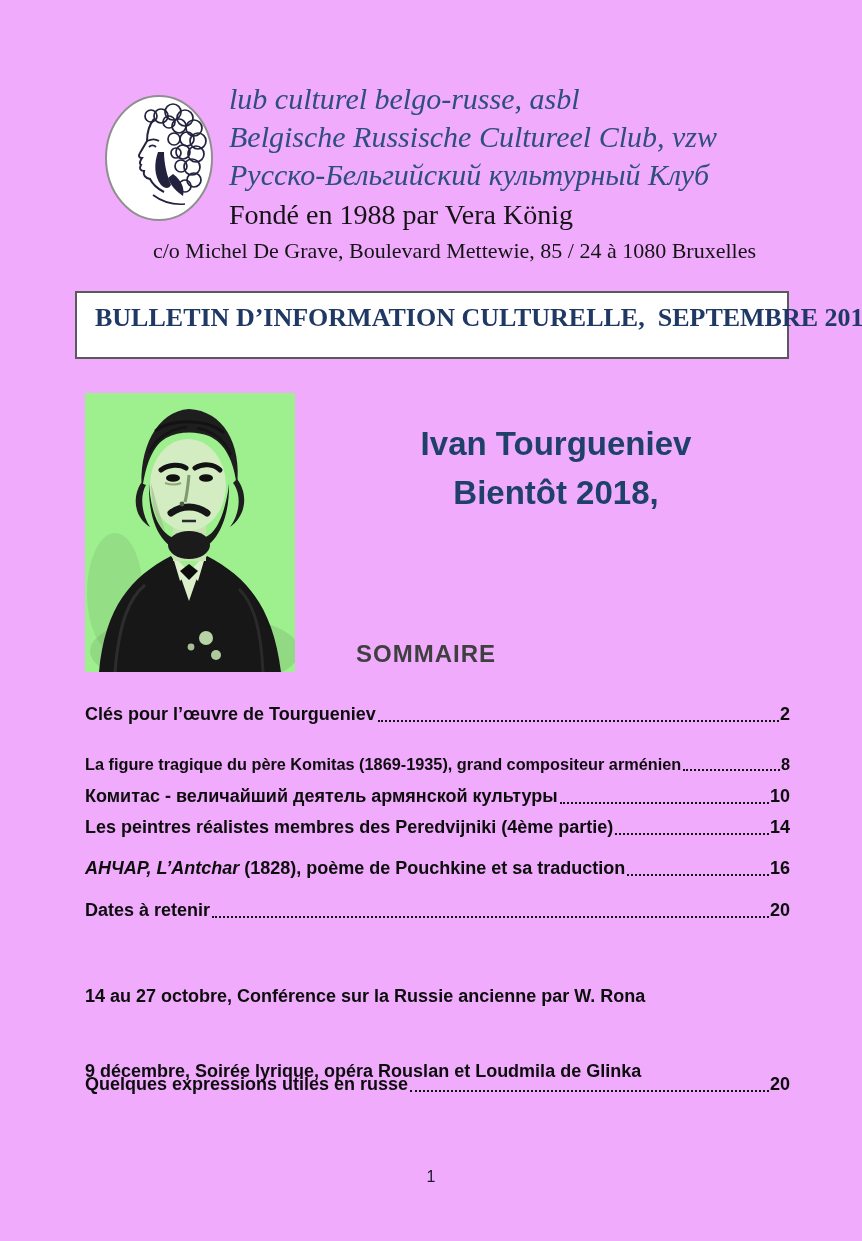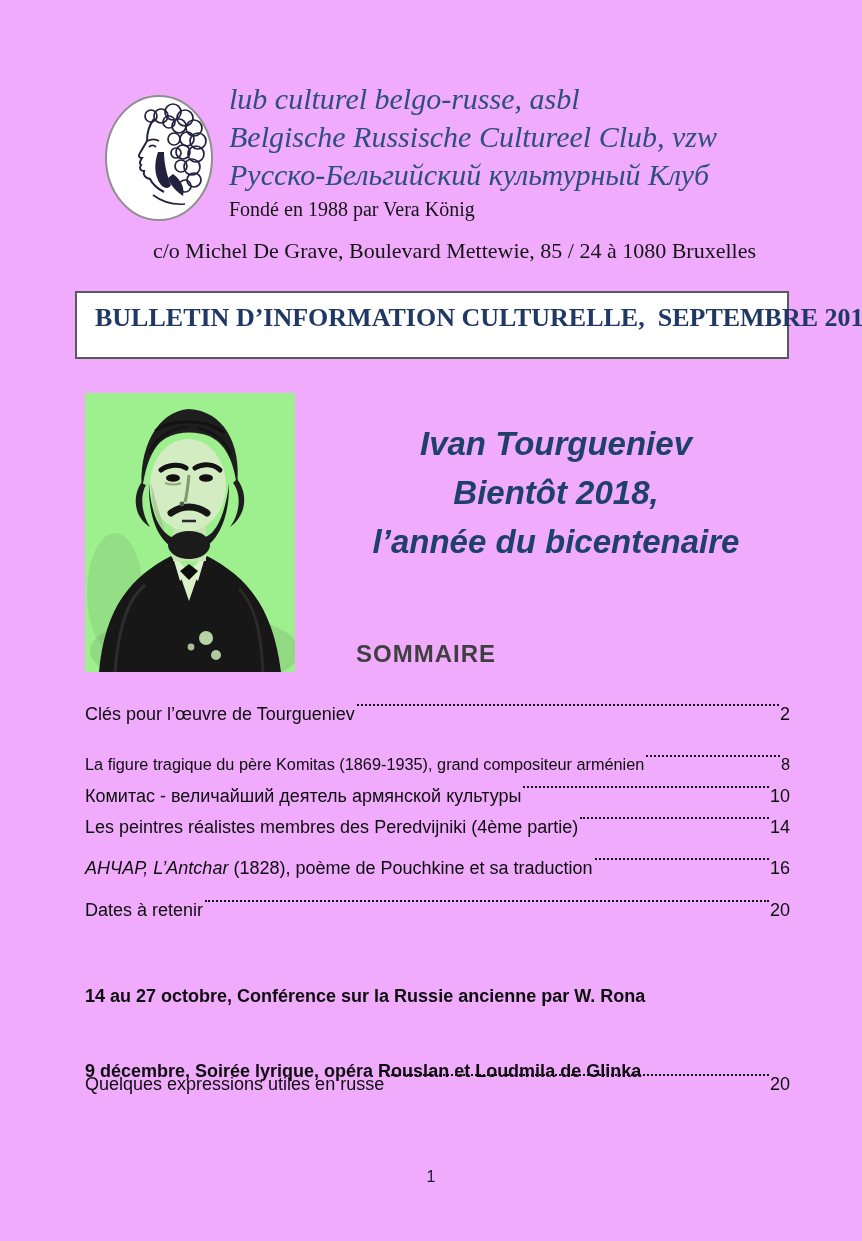--- a/index.html
+++ b/index.html
@@ -22,22 +22,22 @@
     color:#2e4d80;
   }
   .org-line {
     font-family:"Liberation Serif", serif;
     font-style:italic;
     font-size:30px; line-height:38px;
     white-space:pre;
   }
   .founded-line {
     font-family:"Liberation Serif", serif;
-    font-size:20px; line-height:26px;
-    color:#141414; margin-top:2px;
+    font-size:28px; line-height:26px;
+    color:#141414; margin-top:8px;
     white-space:pre;
   }
   .address-line {
     position:absolute; left:0; top:238px; width:862px;
     text-align:center;
     font-family:"Liberation Serif", serif;
     font-size:22px; color:#141414;
     white-space:pre;
     padding-left:47px;
   }
@@ -62,35 +62,34 @@
   .portrait {
     position:absolute; left:85px; top:393px;
     width:210px; height:279px;
   }
   .hero-title {
     position:absolute; left:300px; top:419px; width:512px;
     text-align:center;
     font-weight:bold;
     font-size:33px; line-height:49px;
     color:#1f4068;
-    font-style:italic;
   }
   .sommaire-heading {
     position:absolute; left:356px; top:640px;
     font-weight:bold;
     font-size:24px;
     letter-spacing:1px;
     color:#3f3f3f;
   }
 
   
   .toc-row {
     position:absolute; left:85px; width:705px;
-    display:flex; align-items:flex-start;
-    font-weight:normal; font-size:18px;
+    display:flex; align-items:flex-end;
+    font-weight:bold; font-size:18px;
     color:#0d0d0d;
     white-space:pre;
   }
   .toc-row.tight { font-size:16.3px; }
   .leader {
     flex:1 1 auto;
     border-bottom:2.6px dotted #111;
     margin:0 1px 3px 2px;
     min-width:6px;
   }
@@ -203,21 +202,20 @@
       <path d="M152,86 C163,100 162,122 145,134 C156,119 156,100 148,90 Z" fill="#1e1e1e"></path>
       <path d="M70,38 C86,26 122,25 139,40" stroke="#060606" stroke-width="3" fill="none" opacity="0.5"></path>
       <path d="M64,60 C70,46 84,36 102,34" stroke="#060606" stroke-width="2.4" fill="none" opacity="0.4"></path>
       <path d="M146,62 C141,48 128,38 112,35" stroke="#060606" stroke-width="2.4" fill="none" opacity="0.4"></path>
     </svg>
   </div>
 
   <div class="hero-title">
     <div>Ivan Tourgueniev</div>
     <div>Bientôt 2018,</div>
-    <div>l’année du bicentenaire</div>
   </div>
 
   <div class="sommaire-heading">SOMMAIRE</div>
 
   <div class="toc-row" style="top:704px">
     <span>Clés pour l’œuvre de Tourgueniev</span>
     <span class="leader"></span>
     <span>2</span>
   </div>
 

